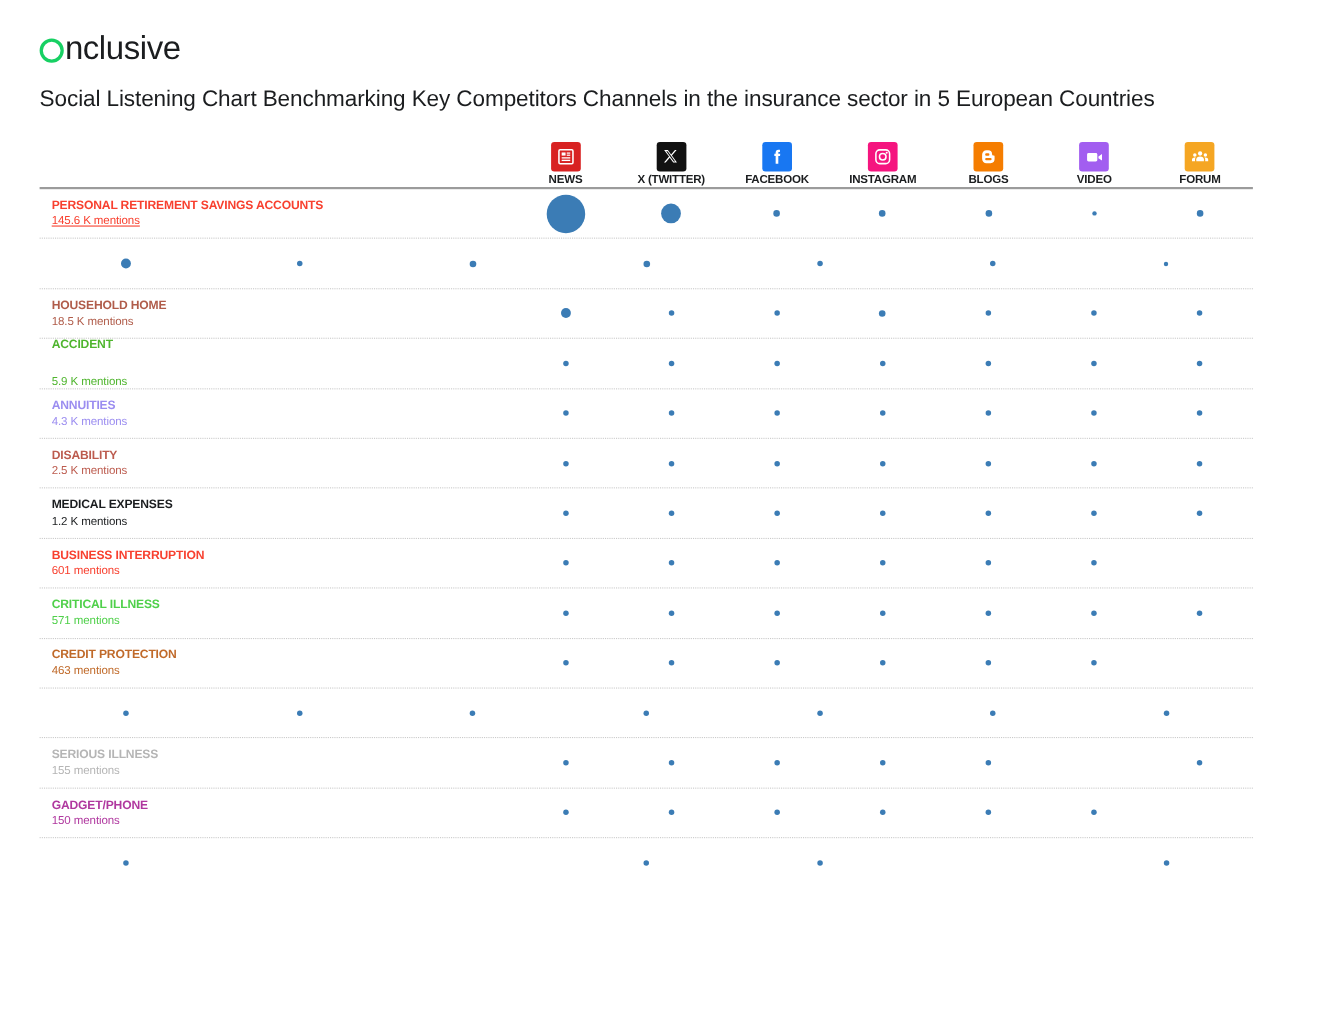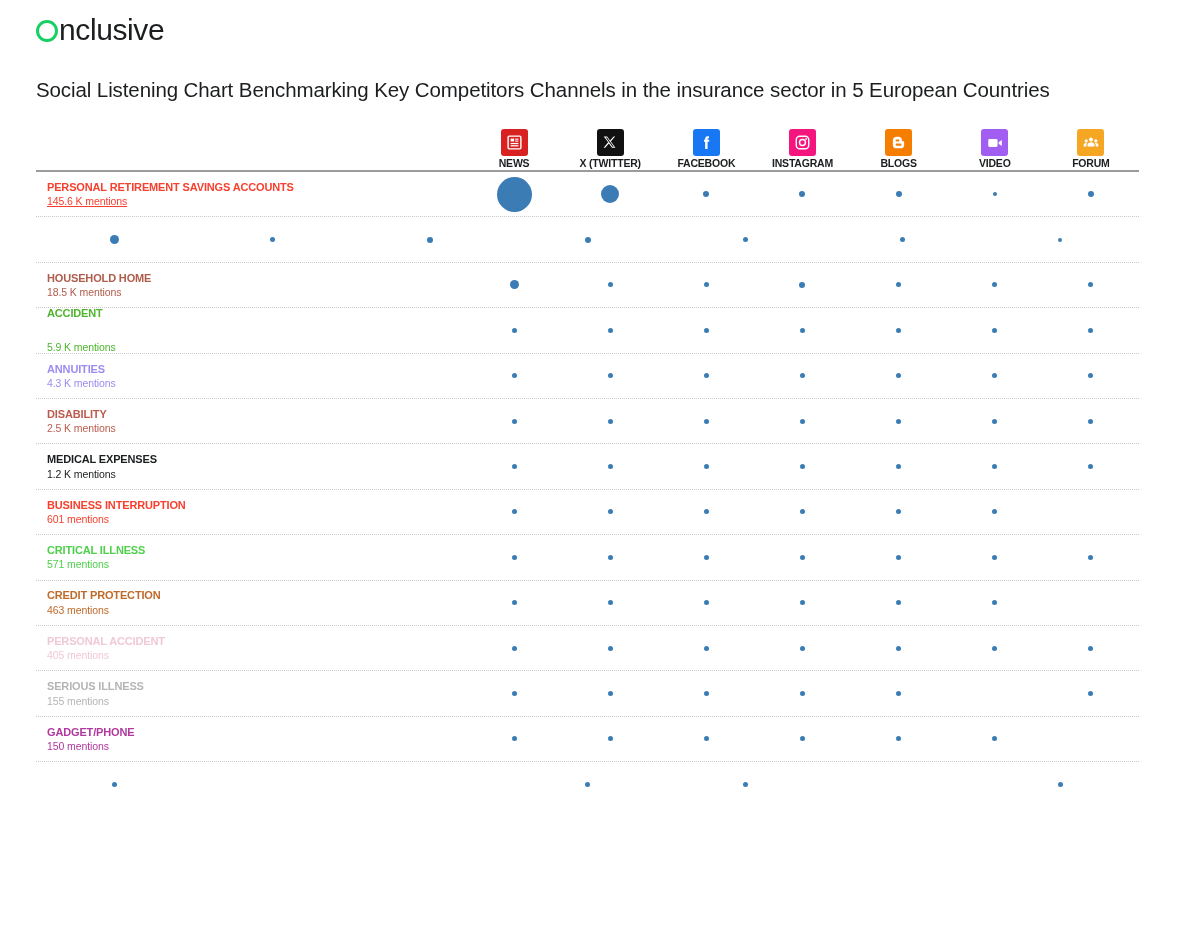--- a/index.html
+++ b/index.html
@@ -13,21 +13,21 @@
     font-family: "Liberation Sans", sans-serif;
     color: #222222;
     overflow: hidden;
     position: relative;
   }
 
   
   #brand {
     position: absolute;
     left: 36px;
-    top: 11px;
+    top: 26px;
     height: 38px;
     display: flex;
     align-items: center;
     justify-content: flex-end;
   }
   #brand-mark {
     width: 22px;
     height: 22px;
     border-radius: 50%;
     border: 3px solid #17d063;
@@ -487,24 +487,20 @@
         </div>
         <div class="cell">
           <div class="bubble" style="width: 5px; height: 5px; background: rgb(59, 124, 181);"></div>
         </div>
         <div class="cell">
           <div class="bubble" style="width: 5px; height: 5px; background: rgb(59, 124, 181);"></div>
         </div>
         <div class="cell"></div>
       </div>
       <div class="row">
-        <div class="row-label">
-          <div class="row-name" style="color: rgb(240, 201, 216);">PERSONAL ACCIDENT</div>
-          <div class="row-sub" style="color: rgb(240, 201, 216);">405 mentions</div>
-        </div>
         <div class="cell">
           <div class="bubble" style="width: 5px; height: 5px; background: rgb(59, 124, 181);"></div>
         </div>
         <div class="cell">
           <div class="bubble" style="width: 5px; height: 5px; background: rgb(59, 124, 181);"></div>
         </div>
         <div class="cell">
           <div class="bubble" style="width: 5px; height: 5px; background: rgb(59, 124, 181);"></div>
         </div>
         <div class="cell">

